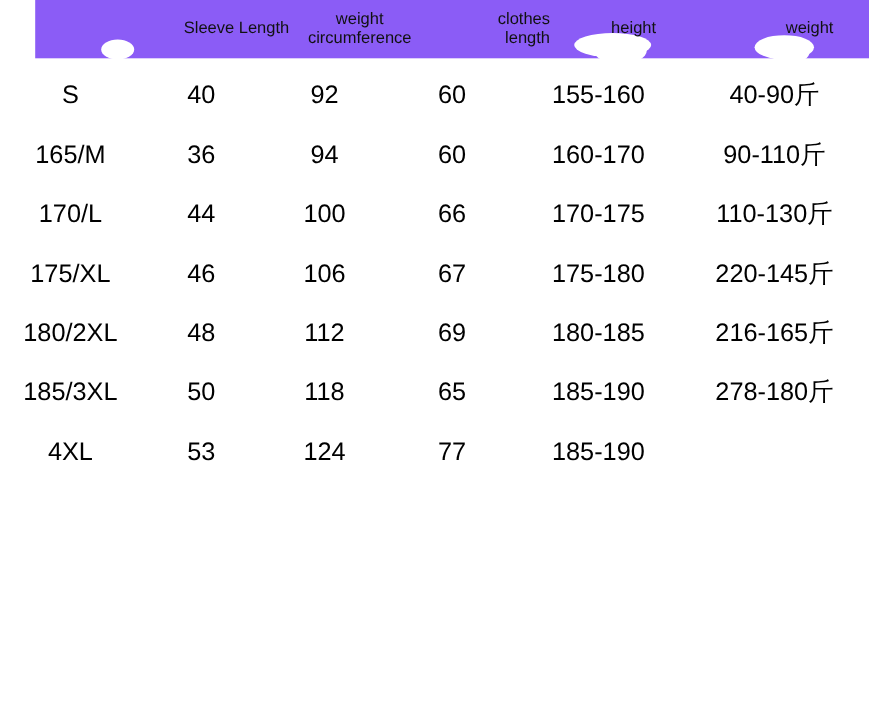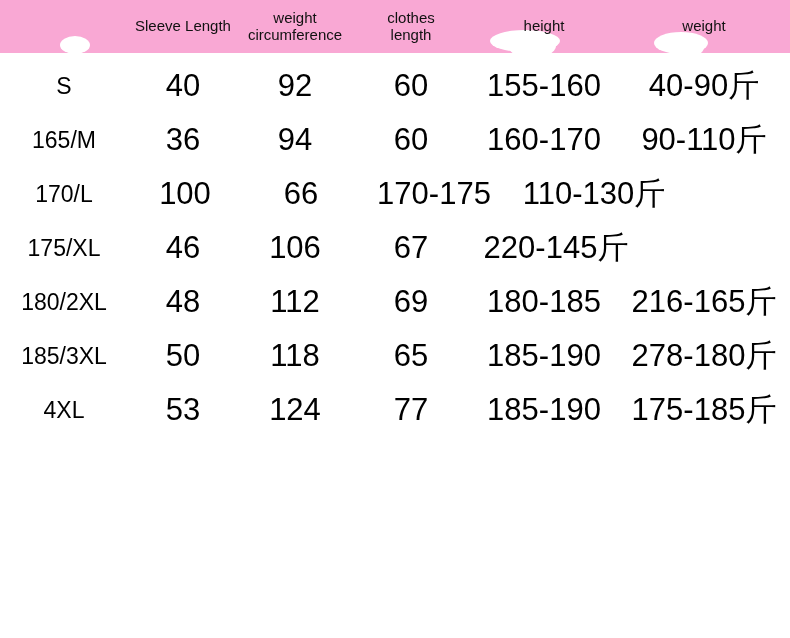--- a/index.html
+++ b/index.html
@@ -17,21 +17,22 @@
 
   .size-chart {
     width: 790px;
     position: relative;
   }
 
   
   .header-band {
     position: relative;
     height: 53px;
-    background: #f9a8d4;
+    background: #8b5cf6;
+    margin-left: 32px;
   }
   
   .blotch {
     position: absolute;
     background: #ffffff;
     border-radius: 50%;
   }
   .blotch.b1 { left: 490px; top: 30px; width: 70px; height: 22px; }
   .blotch.b2 { left: 508px; top: 34px; width: 48px; height: 24px; }
   .blotch.b3 { left: 654px; top: 32px; width: 54px; height: 22px; }
@@ -52,37 +53,37 @@
     line-height: 1.12;
     color: #111111;
     padding: 0 2px;
     box-sizing: border-box;
   }
 
   
   .c0 { width: 128px; }
   .c1 { width: 110px; }
   .c2 { width: 114px; }
-  .c3 { width: 118px; }
+  .c3 { width: 118px; text-align: right; }
   .c4 { width: 148px; }
   .c5 { width: 172px; }
 
   
   .rows {
     padding-top: 6px;
   }
   .row {
     display: flex;
     width: 790px;
     height: 54px;
     align-items: center;
   }
   .cell {
     text-align: center;
-    font-size: 31px;
+    font-size: 23px;
     color: #000000;
     box-sizing: border-box;
     padding: 0 2px;
     white-space: nowrap;
   }
   .cell.size-label { font-size: 23px; }
 </style>
 </head>
 <body>
 
@@ -126,31 +127,33 @@
       <div class="cell c0 size-label">165/M</div>
       <div class="cell c1">36</div>
       <div class="cell c2">94</div>
       <div class="cell c3">60</div>
       <div class="cell c4">160-170</div>
       <div class="cell c5">90-110斤</div>
     </div>
 
     <div class="row">
       <div class="cell c0 size-label">170/L</div>
+      <div class="cell c1">44</div>
       <div class="cell c2">100</div>
       <div class="cell c3">66</div>
       <div class="cell c4">170-175</div>
       <div class="cell c5">110-130斤</div>
     </div>
 
     <div class="row">
       <div class="cell c0 size-label">175/XL</div>
       <div class="cell c1">46</div>
       <div class="cell c2">106</div>
       <div class="cell c3">67</div>
+      <div class="cell c4">175-180</div>
       <div class="cell c5">220-145斤</div>
     </div>
 
     <div class="row">
       <div class="cell c0 size-label">180/2XL</div>
       <div class="cell c1">48</div>
       <div class="cell c2">112</div>
       <div class="cell c3">69</div>
       <div class="cell c4">180-185</div>
       <div class="cell c5">216-165斤</div>
@@ -164,17 +167,16 @@
       <div class="cell c4">185-190</div>
       <div class="cell c5">278-180斤</div>
     </div>
 
     <div class="row">
       <div class="cell c0 size-label">4XL</div>
       <div class="cell c1">53</div>
       <div class="cell c2">124</div>
       <div class="cell c3">77</div>
       <div class="cell c4">185-190</div>
-      <div class="cell c5">175-185斤</div>
     </div>
 
   </div>
 </div>
 
 </body></html>

